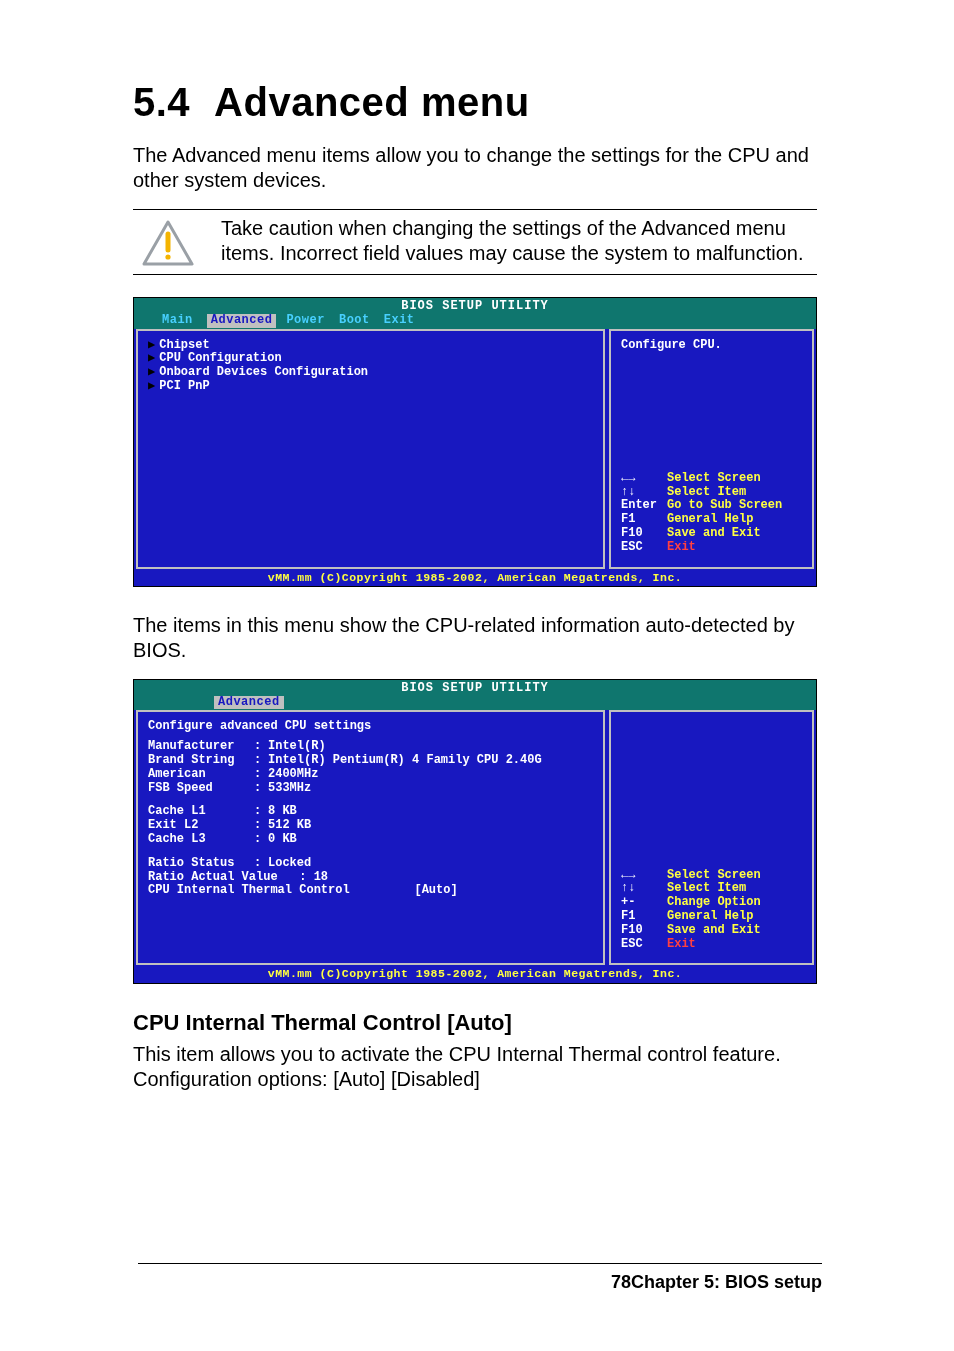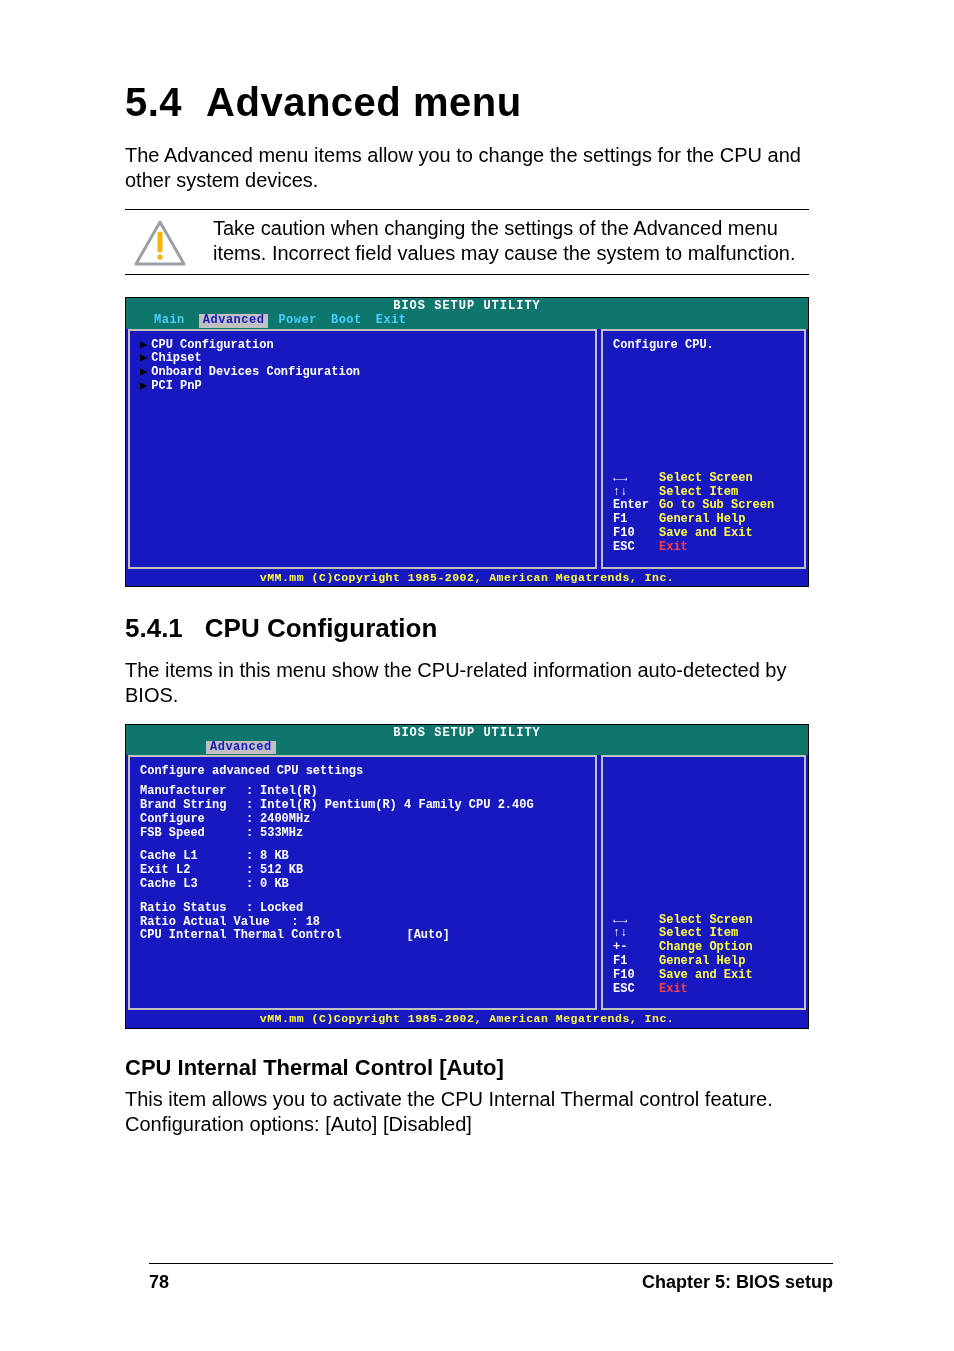--- a/index.html
+++ b/index.html
@@ -6,21 +6,21 @@
   html, body { background: #fff; }
   body {
     width: 954px;
     height: 1351px;
     position: relative;
     font-family: Arial, Helvetica, sans-serif;
     color: #000;
   }
   .page {
     position: absolute;
-    left: 125px;
+    left: 133px;
     top: 80px;
     width: 684px;
   }
   h1.section-title {
     font-family: "Arial Black", Impact, sans-serif;
     font-stretch: condensed;
     font-weight: 900;
     font-size: 40px;
     letter-spacing: 0.5px;
     margin-bottom: 18px;
@@ -154,27 +154,27 @@
   h2.subsection .num { margin-right: 22px; }
   h3.field-title {
     font-weight: 700;
     font-size: 22px;
     margin-bottom: 6px;
   }
 
   
   .page-footer {
     position: absolute;
-    left: 149px;
+    left: 138px;
     width: 684px;
     bottom: 58px;
     border-top: 1.5px solid #000;
     padding-top: 8px;
     display: flex;
-    justify-content: space-between;
+    justify-content: flex-end;
     font-weight: 700;
     font-size: 18px;
   }
 </style>
 </head>
 <body>
 
 <div class="page">
   <h1 class="section-title">
     <span class="secnum">5.4</span><span>Advanced menu</span>
@@ -197,56 +197,53 @@
     <div class="titlebar">BIOS SETUP UTILITY</div>
     <div class="tabs">
       <span class="tab">Main</span>
       <span class="tab active">Advanced</span>
       <span class="tab">Power</span>
       <span class="tab">Boot</span>
       <span class="tab">Exit</span>
     </div>
     <div class="panels">
       <div class="panel left">
+        <div class="menu-line"><span class="arrow">▶</span><span>Chipset</span></div>
         <div class="menu-line"><span class="arrow">▶</span><span>CPU Configuration</span></div>
-        <div class="menu-line"><span class="arrow">▶</span><span>Chipset</span></div>
         <div class="menu-line"><span class="arrow">▶</span><span>Onboard Devices Configuration</span></div>
         <div class="menu-line"><span class="arrow">▶</span><span>PCI PnP</span></div>
       </div>
       <div class="panel right">
         <div class="help-top">Configure CPU.</div>
         <div class="keymap">
           <div class="krow"><span class="kkey">←→</span><span class="kact">Select Screen</span></div>
           <div class="krow"><span class="kkey">↑↓</span><span class="kact">Select Item</span></div>
           <div class="krow"><span class="kkey">Enter</span><span class="kact">Go to Sub Screen</span></div>
           <div class="krow"><span class="kkey">F1</span><span class="kact">General Help</span></div>
           <div class="krow"><span class="kkey">F10</span><span class="kact">Save and Exit</span></div>
           <div class="krow"><span class="kkey">ESC</span><span class="kact red">Exit</span></div>
         </div>
       </div>
     </div>
     <div class="footer">vMM.mm (C)Copyright 1985-2002, American Megatrends, Inc.</div>
   </div>
 
-  <h2 class="subsection">
-    <span class="num">5.4.1</span><span>CPU Configuration</span>
-  </h2>
   <p class="body">The items in this menu show the CPU-related information auto-detected by BIOS.</p>
 
   <div class="bios second">
     <div class="titlebar">BIOS SETUP UTILITY</div>
     <div class="tabs" style="padding-left:80px;">
       <span class="tab active">Advanced</span>
     </div>
     <div class="panels">
       <div class="panel left">
         <div class="subtitle">Configure advanced CPU settings</div>
         <div class="kv-row kv"><span class="klabel">Manufacturer</span><span class="ksep">: </span><span class="kval">Intel(R)</span></div>
         <div class="kv-row kv"><span class="klabel">Brand String</span><span class="ksep">: </span><span class="kval">Intel(R) Pentium(R) 4 Family CPU 2.40G</span></div>
-        <div class="kv-row kv"><span class="klabel">Configure</span><span class="ksep">: </span><span class="kval">2400MHz</span></div>
+        <div class="kv-row kv"><span class="klabel">American</span><span class="ksep">: </span><span class="kval">2400MHz</span></div>
         <div class="kv-row kv"><span class="klabel">FSB Speed</span><span class="ksep">: </span><span class="kval">533MHz</span></div>
         <div class="group-gap"></div>
         <div class="kv-row kv"><span class="klabel">Cache L1</span><span class="ksep">: </span><span class="kval">8 KB</span></div>
         <div class="kv-row kv"><span class="klabel">Exit L2</span><span class="ksep">: </span><span class="kval">512 KB</span></div>
         <div class="kv-row kv"><span class="klabel">Cache L3</span><span class="ksep">: </span><span class="kval">0 KB</span></div>
         <div class="group-gap"></div>
         <div class="kv-row kv"><span class="klabel">Ratio Status</span><span class="ksep">: </span><span class="kval">Locked</span></div>
         <div class="opt-row">Ratio Actual Value   : 18</div>
         <div class="opt-row">CPU Internal Thermal Control         [Auto]</div>
       </div>

